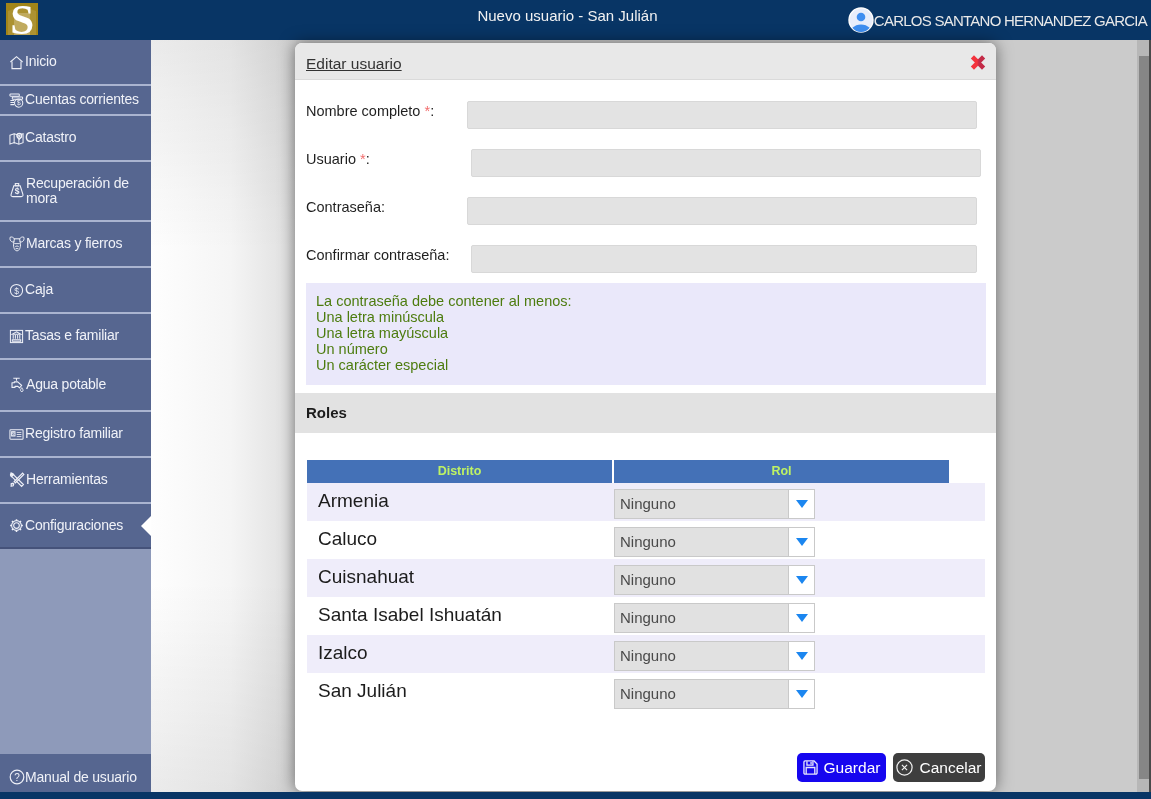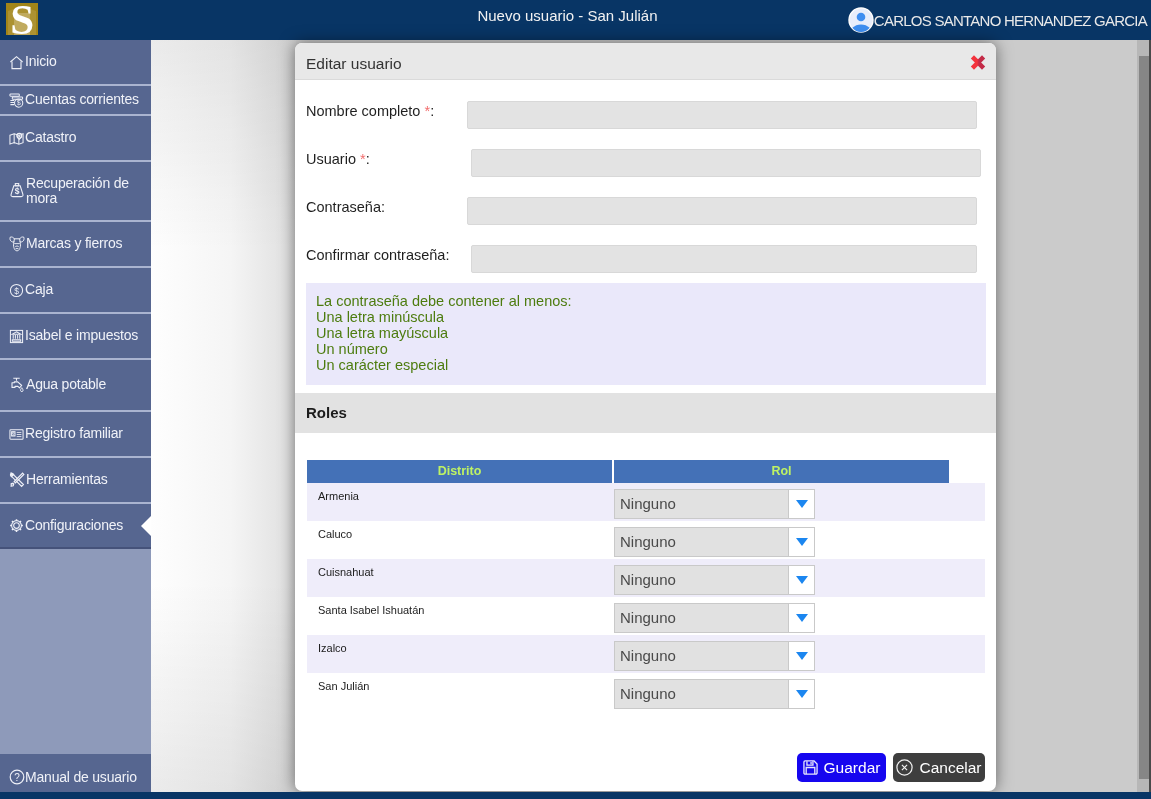--- a/index.html
+++ b/index.html
@@ -38,37 +38,37 @@
   #scrolltrack { position:absolute; left:1137px; top:40px; width:12px; height:752px; background:#b7b7b7; }
   #scrollthumb { position:absolute; left:1139px; top:56px; width:10px; height:723px; background:#868686; }
   #rightedge { position:absolute; left:1149px; top:40px; width:2px; height:759px; background:#4a4a4a; }
   #footer { position:absolute; left:0; top:792px; width:1151px; height:7px; background:#083565; z-index:6; }
 
   
   #modal { position:absolute; left:295px; top:43px; width:701px; height:748px; background:#fff;
            border-radius:7px; box-shadow:0 0 16px rgba(0,0,0,0.5); z-index:5; }
   #mhead { position:absolute; left:0; top:0; width:701px; height:37px; background:#e8e8e8;
            border-bottom:1px solid #dadada; border-radius:7px 7px 0 0; line-height:42px;
-           padding-left:11px; font-size:15.5px; color:#333; }
+           padding-left:11px; font-size:15.5px; color:#333;text-decoration:underline; }
   #mx { position:absolute; right:10px; top:11px; }
 
   .flabel { position:absolute; left:11px; height:20px; line-height:20px; font-size:14.5px; color:#1f1f1f; }
   .flabel em { color:#f26d6d; font-style:normal; }
   .finput { position:absolute; background:#e3e3e3; border:1px solid #d8d8d8; border-radius:2px; height:28px; }
 
   #infobox { position:absolute; left:11px; top:240px; width:680px; height:102px; background:#eae8fa;
              font-size:14.5px; color:#4d7c0f; line-height:16px; padding:10px 0 9px 10px; }
   #rolesbar { position:absolute; left:0; top:350px; width:701px; height:40px; background:#e2e2e2;
               line-height:40px; padding-left:11px; font-size:15px; font-weight:bold; color:#1c1c1c; }
 
   #tbl { position:absolute; left:12px; top:417px; width:678px; }
   .thr { position:absolute; top:0; height:23px; background:#4471b7; color:#bef264; font-size:12.5px;
          font-weight:bold; text-align:center; line-height:23px; }
   .row { position:absolute; left:0; width:678px; height:38px; }
-  .row .dn { position:absolute; left:11px; top:7px; font-size:11px; color:#1c1c1c; }
+  .row .dn { position:absolute; left:11px; top:7px; font-size:19px; color:#1c1c1c; }
   .dd { position:absolute; left:307px; top:6px; width:201px; height:30px; }
   .ddtxt { position:absolute; left:0; top:0; width:174px; height:30px; background:#e1e1e1;
            border:1px solid #c9c9c9; border-right:none; line-height:28px; padding-left:5px;
            font-size:15px; color:#4a4a4a; }
   .ddbtn { position:absolute; left:174px; top:0; width:27px; height:30px; background:#fff;
            border:1px solid #c9c9c9; }
   .ddarrow { position:absolute; left:7px; top:10px; width:0; height:0;
              border-left:6.5px solid transparent; border-right:6.5px solid transparent;
              border-top:8.5px solid #1b86f0; }
 
@@ -158,21 +158,21 @@
       </svg>
       <span class="txt">Caja</span>
     </div>
   <div class="mi" style="height:46px" id="it7">
       <svg width="15" height="15" viewBox="0 0 16 16" fill="none" stroke="#eef0f7" stroke-width="1.1">
         <rect x="1.5" y="1.5" width="13" height="13"></rect>
         <path d="M8 3 l4.5 2.5 h-9 z"></path>
         <path d="M4.5 6.5 v4 M6.8 6.5 v4 M9.2 6.5 v4 M11.5 6.5 v4"></path>
         <path d="M3.5 11.5 h9 v1.5 h-9 z"></path>
       </svg>
-      <span class="txt">Isabel e impuestos</span>
+      <span class="txt">Tasas e familiar</span>
     </div>
   <div class="mi" style="height:52px" id="it8">
       <svg width="16" height="16" viewBox="0 0 16 16" fill="none" stroke="#eef0f7" stroke-width="1.1">
         <path d="M4.3 1.3 h6.4 M7.5 1.3 v2.4"></path>
         <path d="M3 5.8 h2.3 V4.9 h3.4 l4 3.6 -2.2 2.4 -1.6 -1.5 H6 v1 H3 z" stroke-linejoin="round"></path>
         <path d="M12.2 11.6 c-1 1.5 -0.8 3 0.6 3 s1.6 -1.5 0.6 -3 l-0.6 -0.9 z" stroke-width="1.0"></path>
       </svg>
       <span class="txt">Agua potable</span>
     </div>
   <div class="mi" style="height:46px" id="it9">

